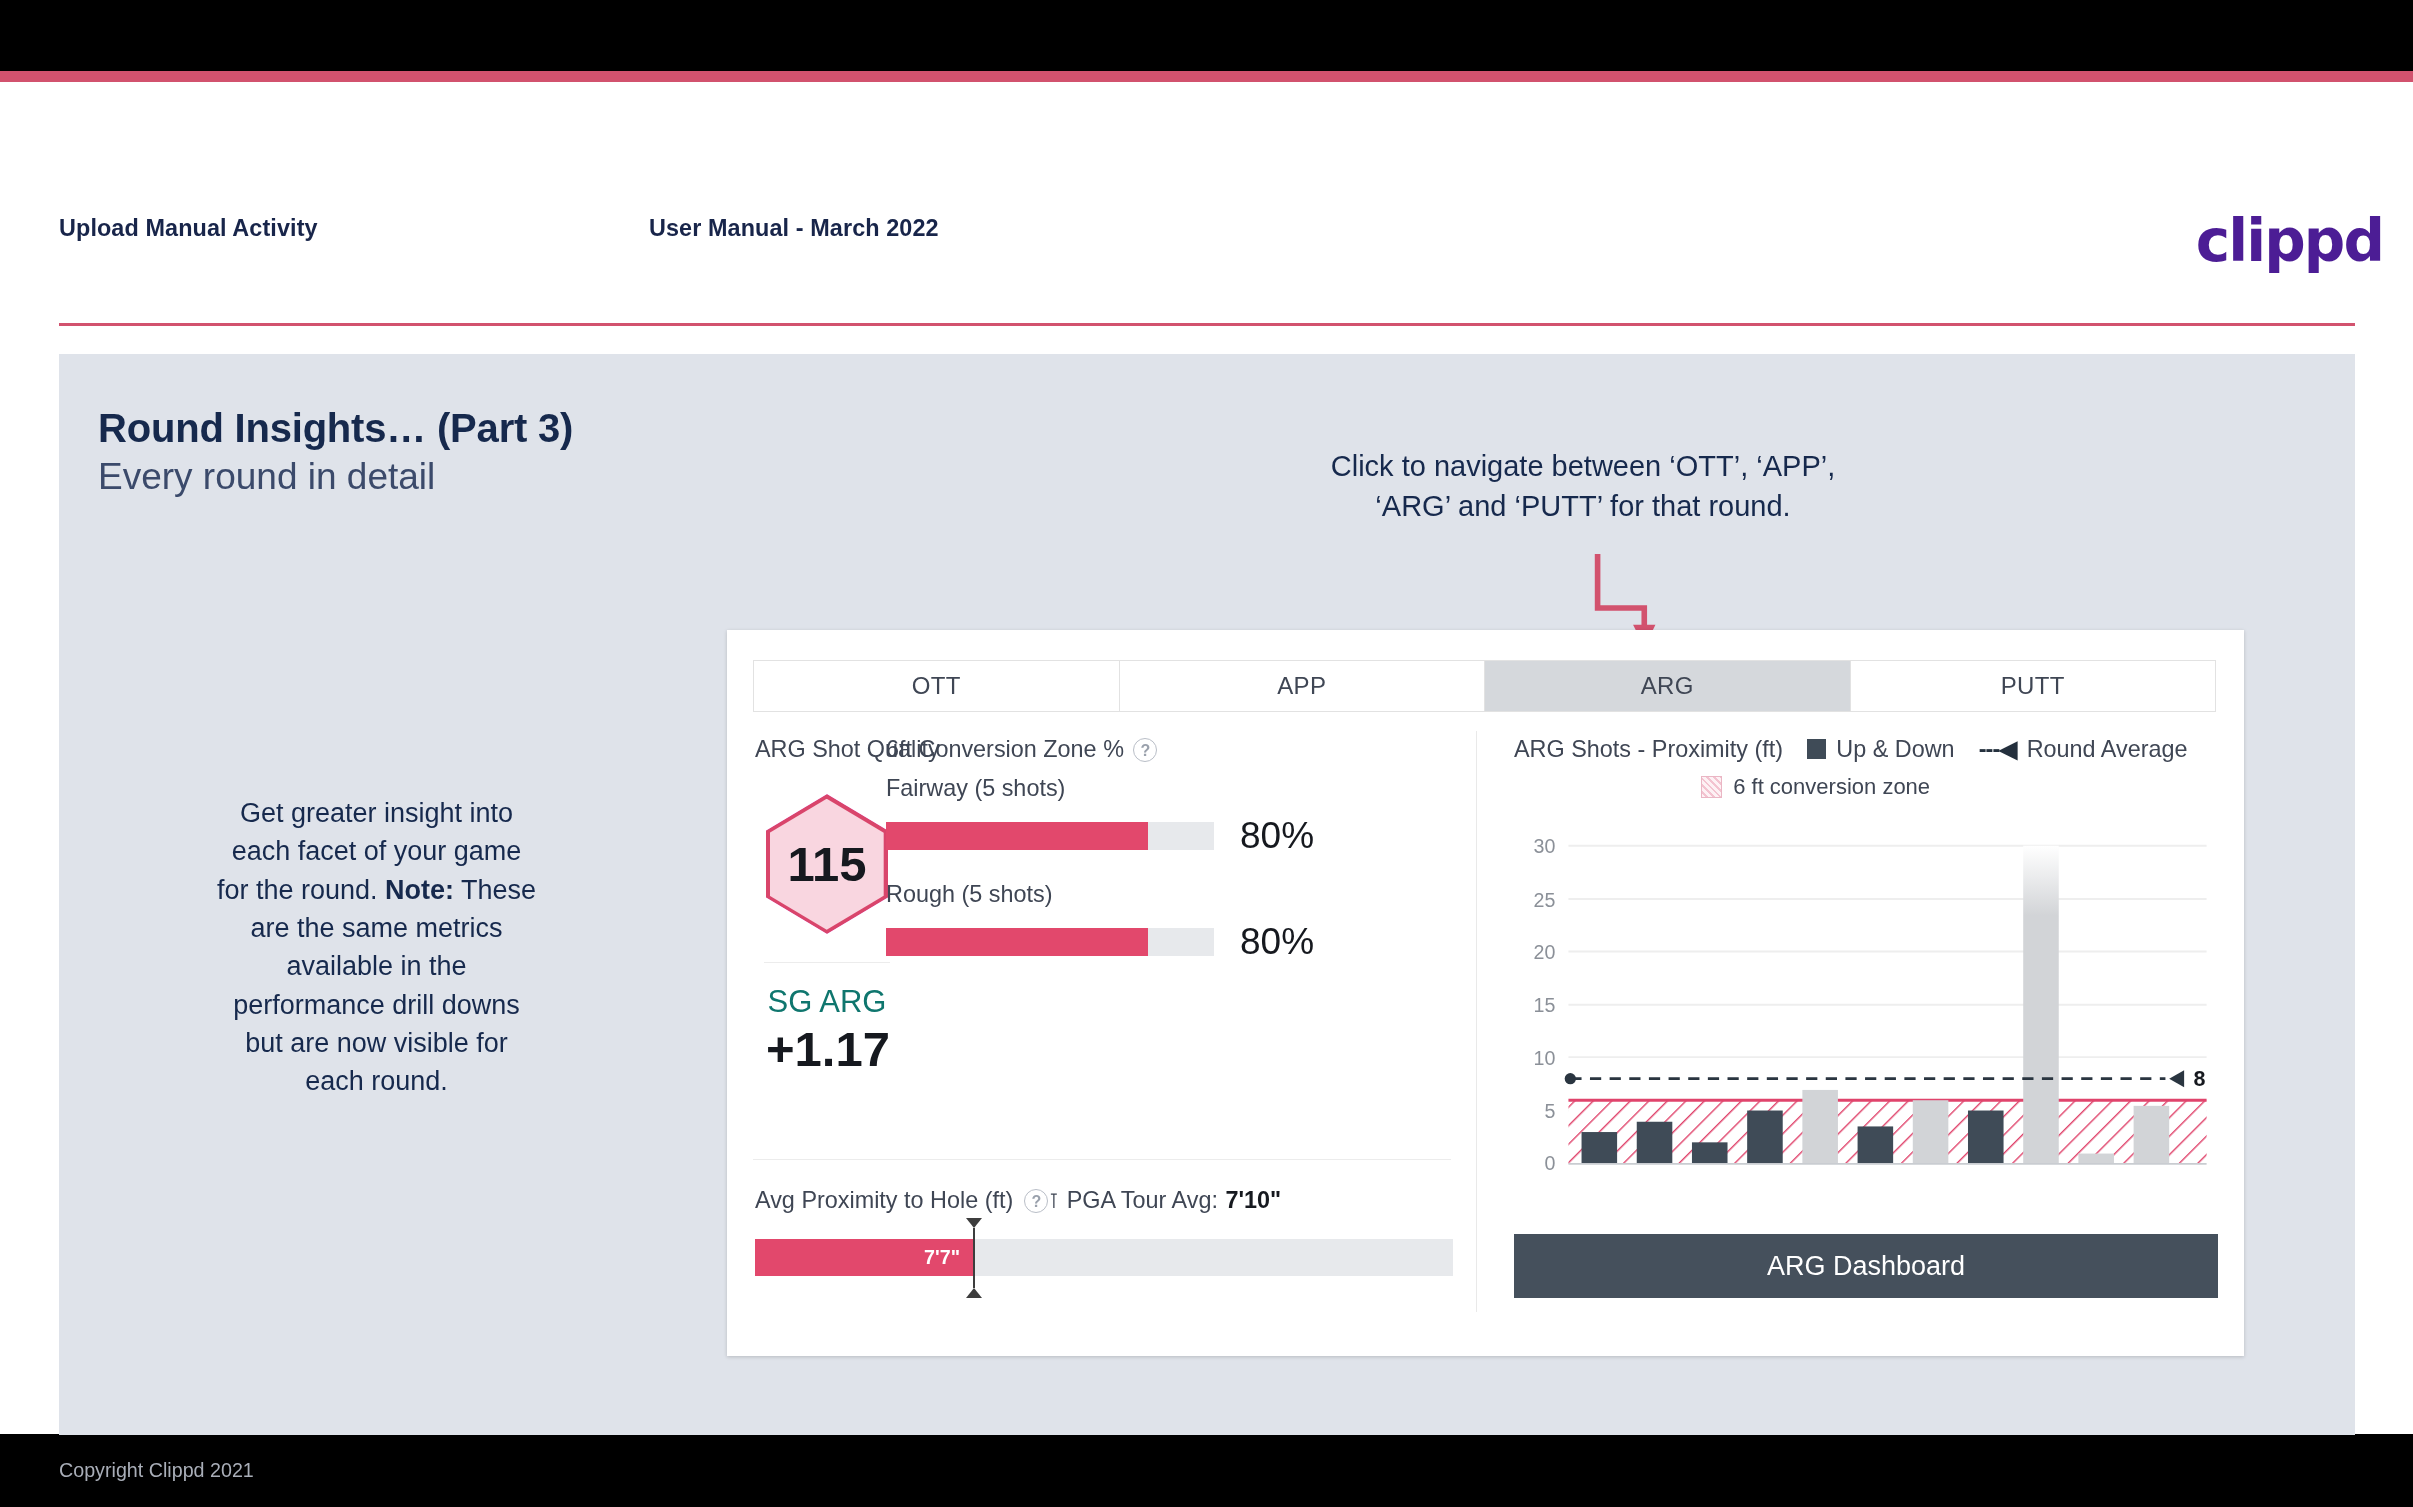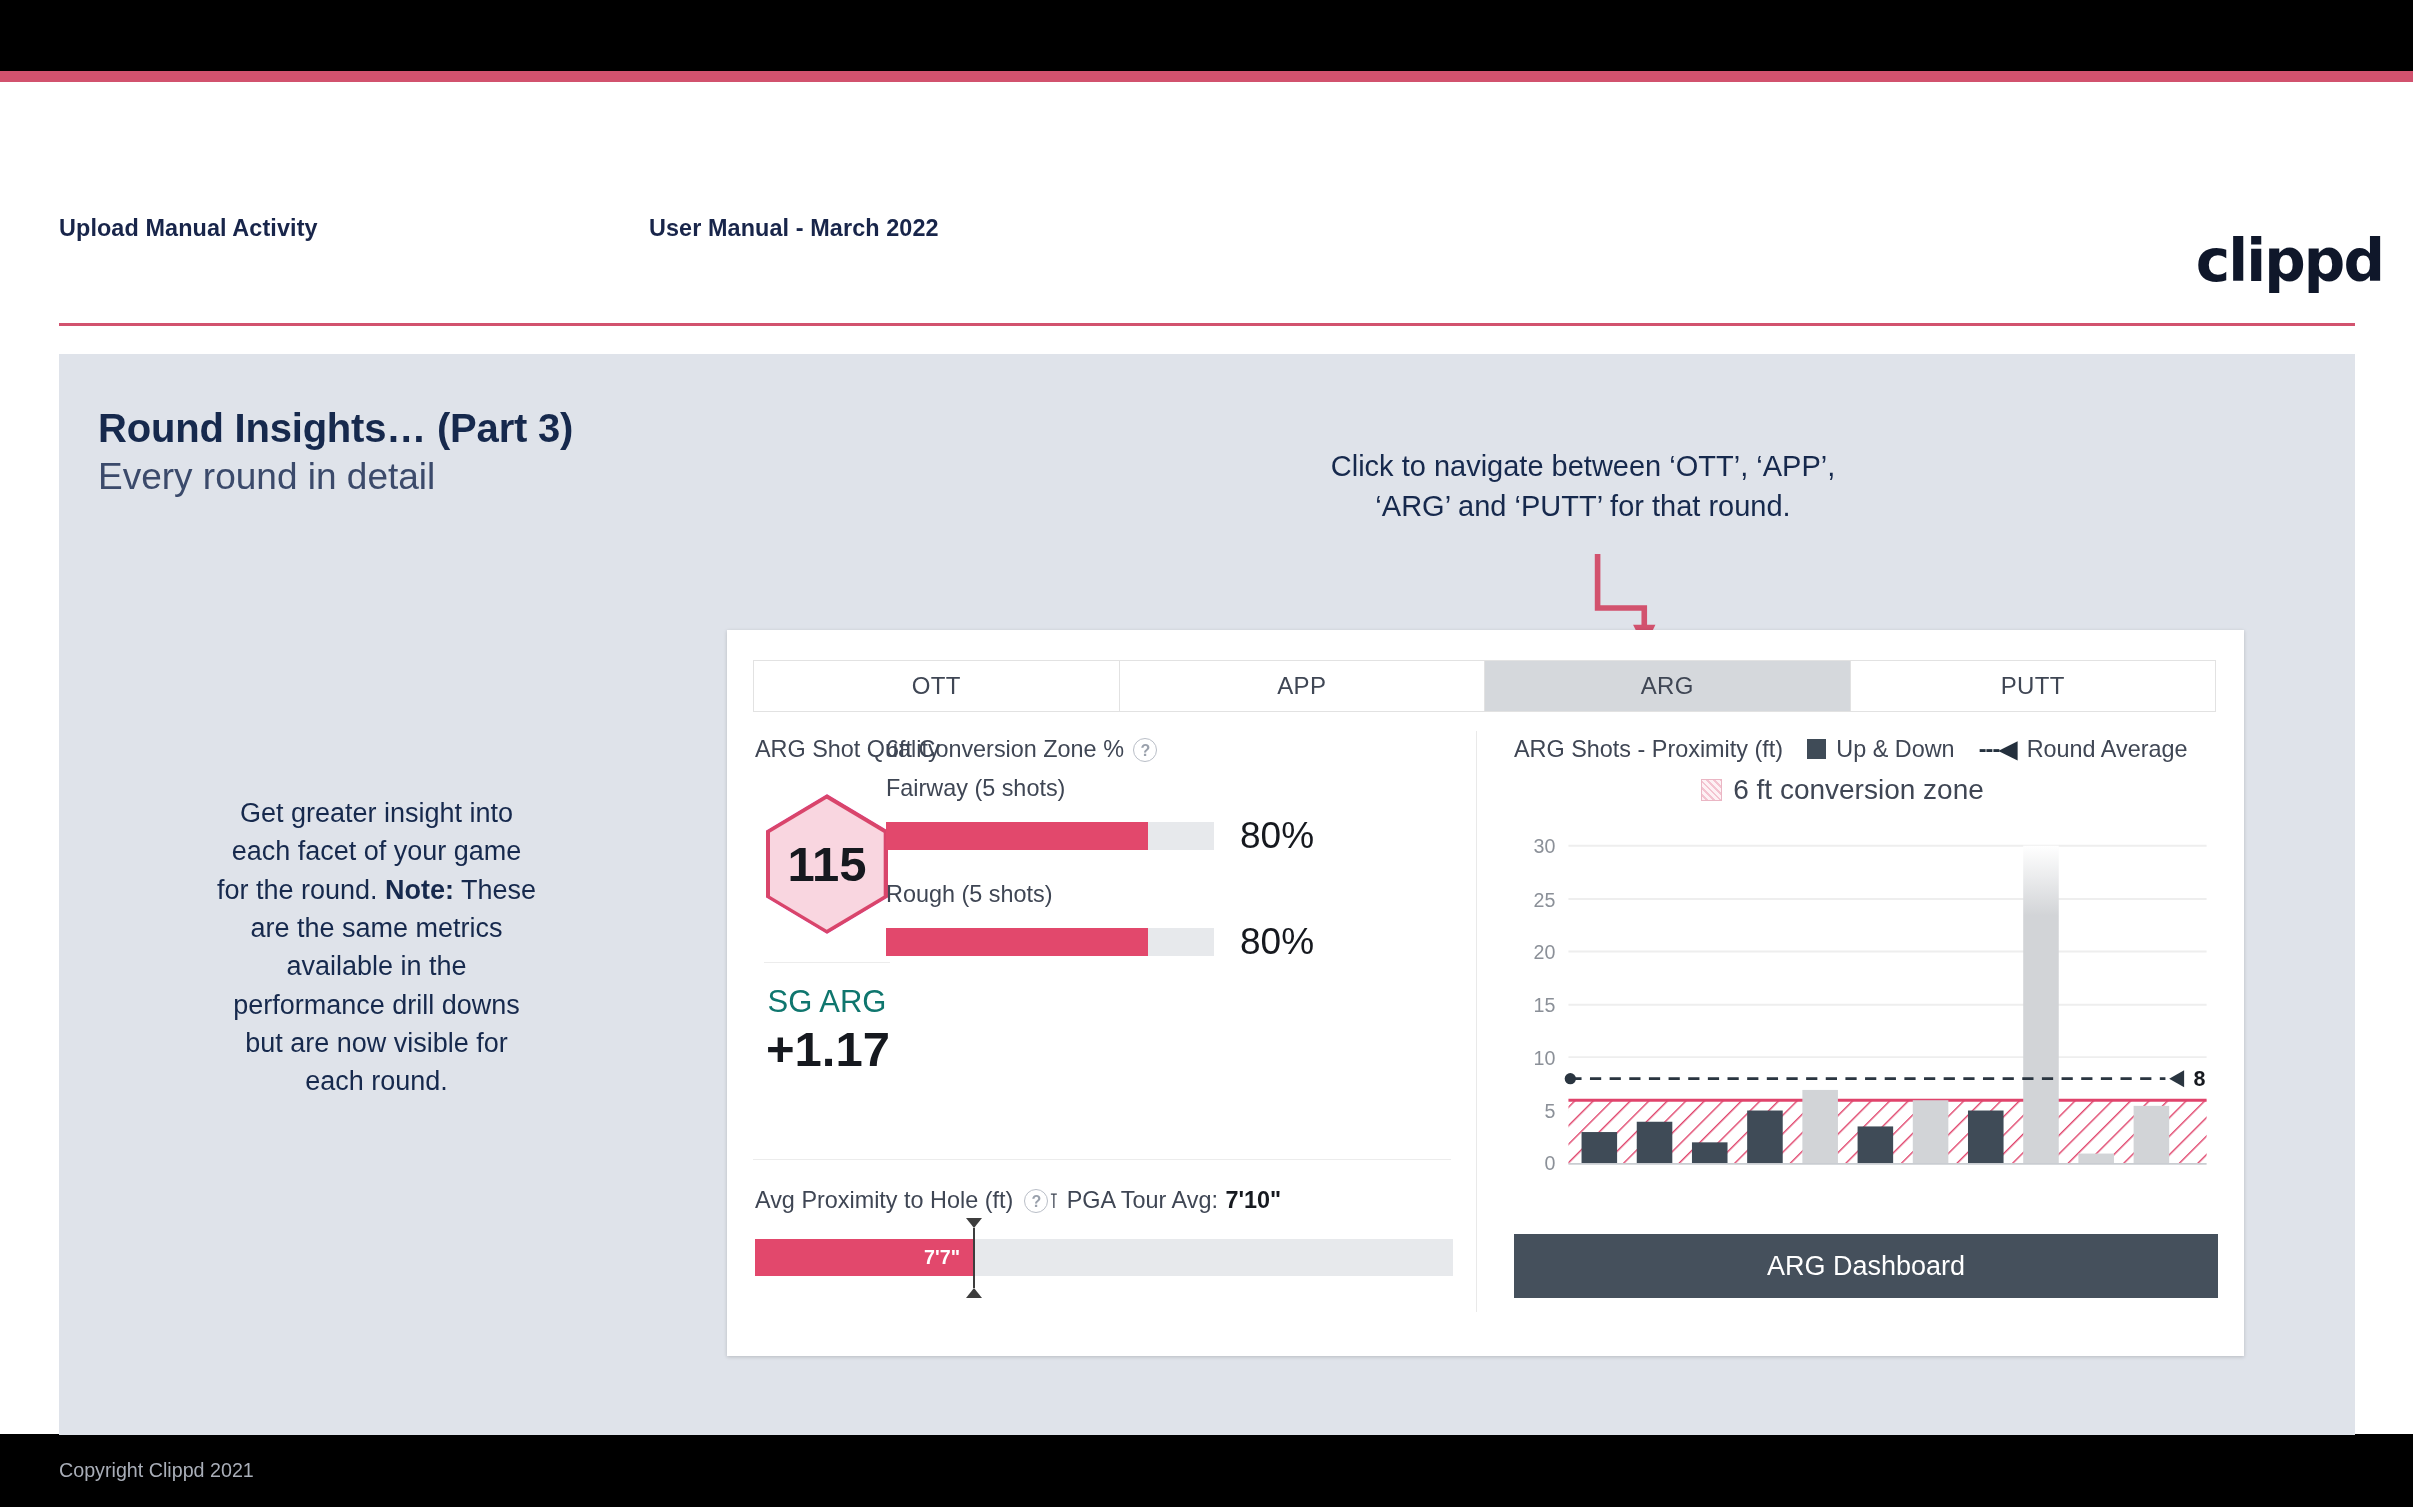--- a/index.html
+++ b/index.html
@@ -30,24 +30,23 @@
   .hdr-left {
     position:absolute; left:59px; top:133px;
     font-size:23.4px; font-weight:700; color:#18254a; letter-spacing:0.1px;
   }
   .hdr-center {
     position:absolute; left:649px; top:133px;
     font-size:23.4px; font-weight:700; color:#18254a; letter-spacing:0.1px;
   }
   .logo {
     position:absolute; right:66px; top:130px;
-    font-size:58px; font-weight:800; color:#0f172a;
+    font-size:58px; font-weight:800; color:#4c1d95;
     letter-spacing:-1.9px; line-height:1;
     font-family:"DejaVu Sans", sans-serif;
-    margin-top:20px;
   }
   .hdr-rule {
     position:absolute; left:59px; top:241px; width:2296px; height:2.8px;
     background:#d2526e;
   }
 
   
   .panel {
     position:absolute; left:59px; top:272px; width:2296px; height:1081px;
     background:#dfe3ea;
@@ -185,21 +184,21 @@
     content:""; position:absolute; left:-7.5px; width:0;height:0;
     border-left:8.4px solid transparent; border-right:8.4px solid transparent;
   }
   .prox-marker:before { top:-10.3px; border-top:10.3px solid #3d3d3d; }
   .prox-marker:after  { bottom:-10.3px; border-bottom:10.3px solid #3d3d3d; }
 
   
   .chart-hdr { position:absolute; left:787px; top:105px; width:693px; }
   .chart-hdr-row1 { display:flex; align-items:center; gap:24px; font-size:23.4px; color:#3f4654;}
   .chart-hdr-row2 { margin-top:11.2px; display:flex; align-items:center; gap:11.2px;
-                    font-size:28px; color:#3f4654; margin-left:187px; }
+                    font-size:22px; color:#3f4654; margin-left:187px; }
   .lg-swatch { width:19px;height:20.6px; background:#3f4b57; display:inline-block; }
   .lg-hatch  { width:19px;height:20.6px; display:inline-block; border:0.9px solid #eab6c4;
                background: repeating-linear-gradient(45deg,#fdf1f4 0 2.8px,#f3c3d0 2.8px 4.7px); }
   .lg-item { display:flex; align-items:center; gap:10.3px; }
   .dash-ic { letter-spacing:-0.9px; color:#24303d; font-weight:700; }
 
   .chartbox { position:absolute; left:787px; top:197px; width:704px; height:393px; }
 
   .btn-dash {
     position:absolute; left:787px; top:604px; width:704px; height:64px;

